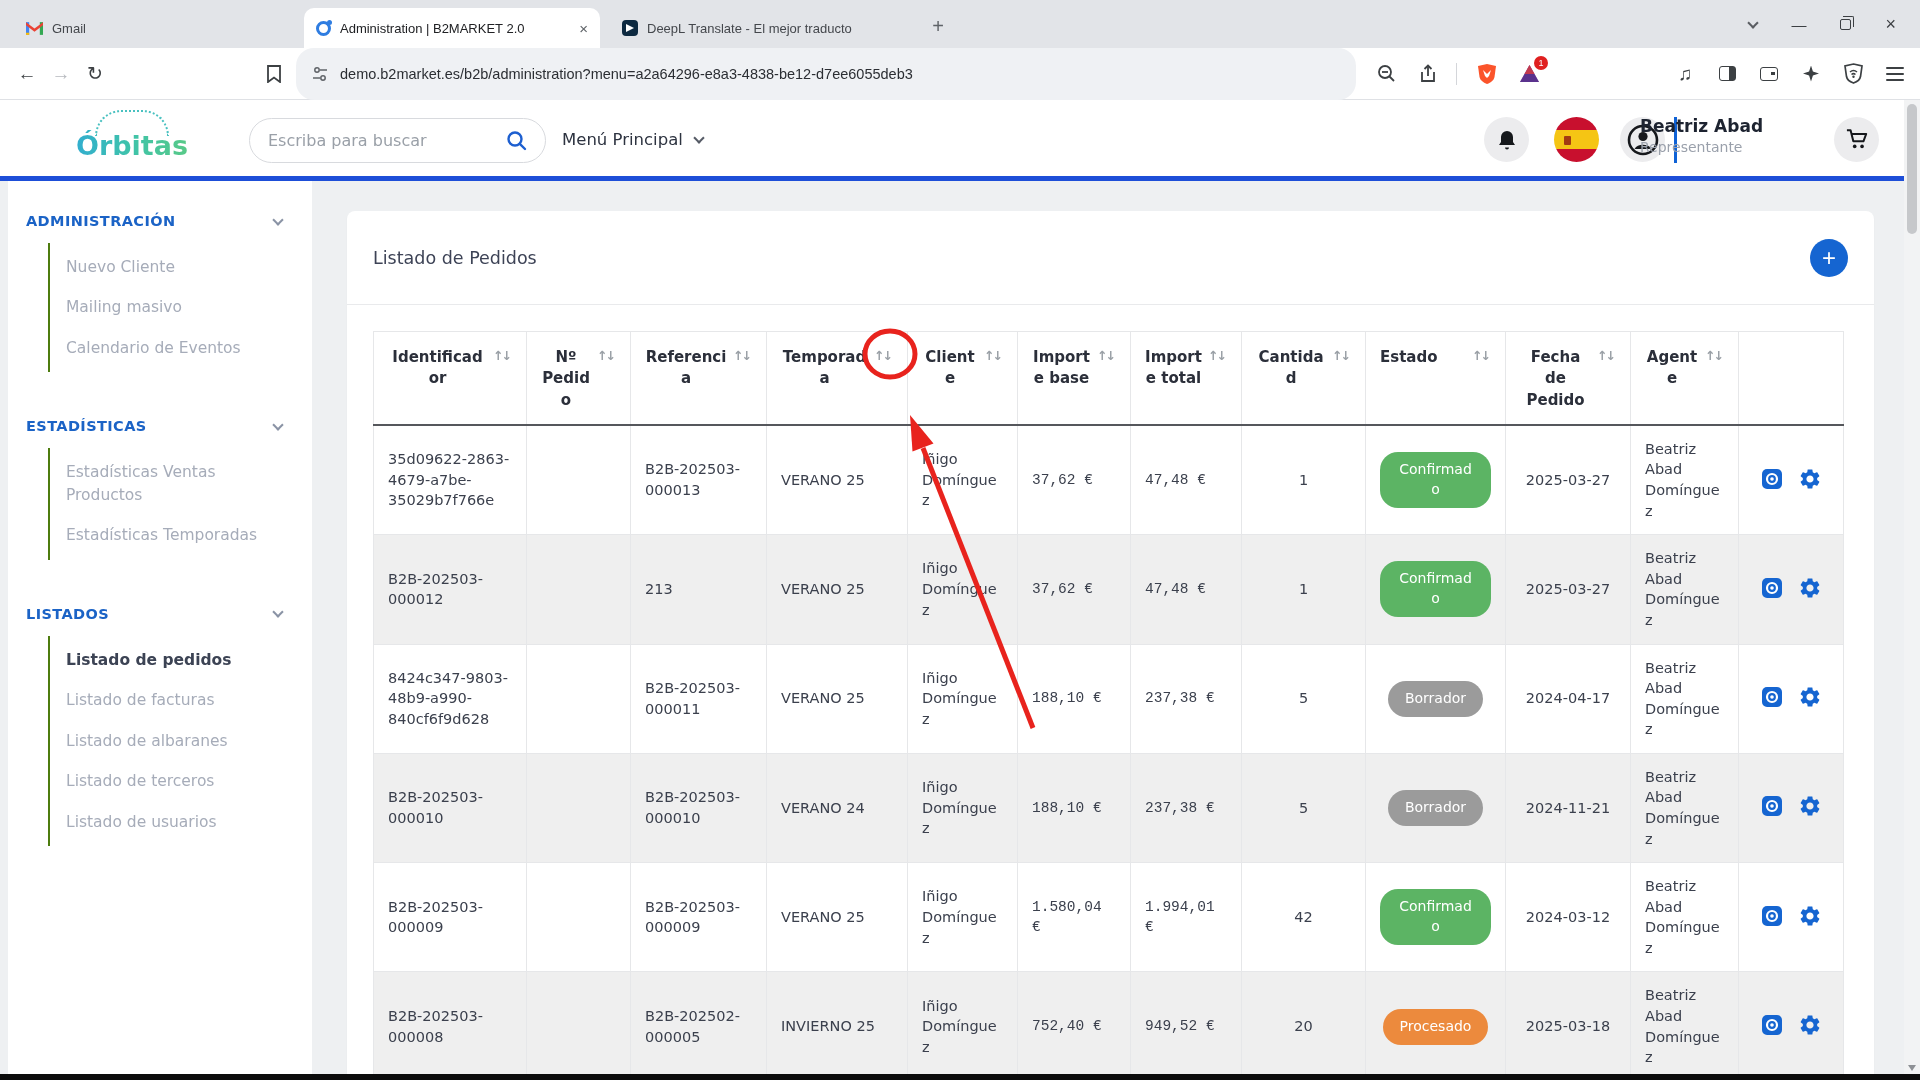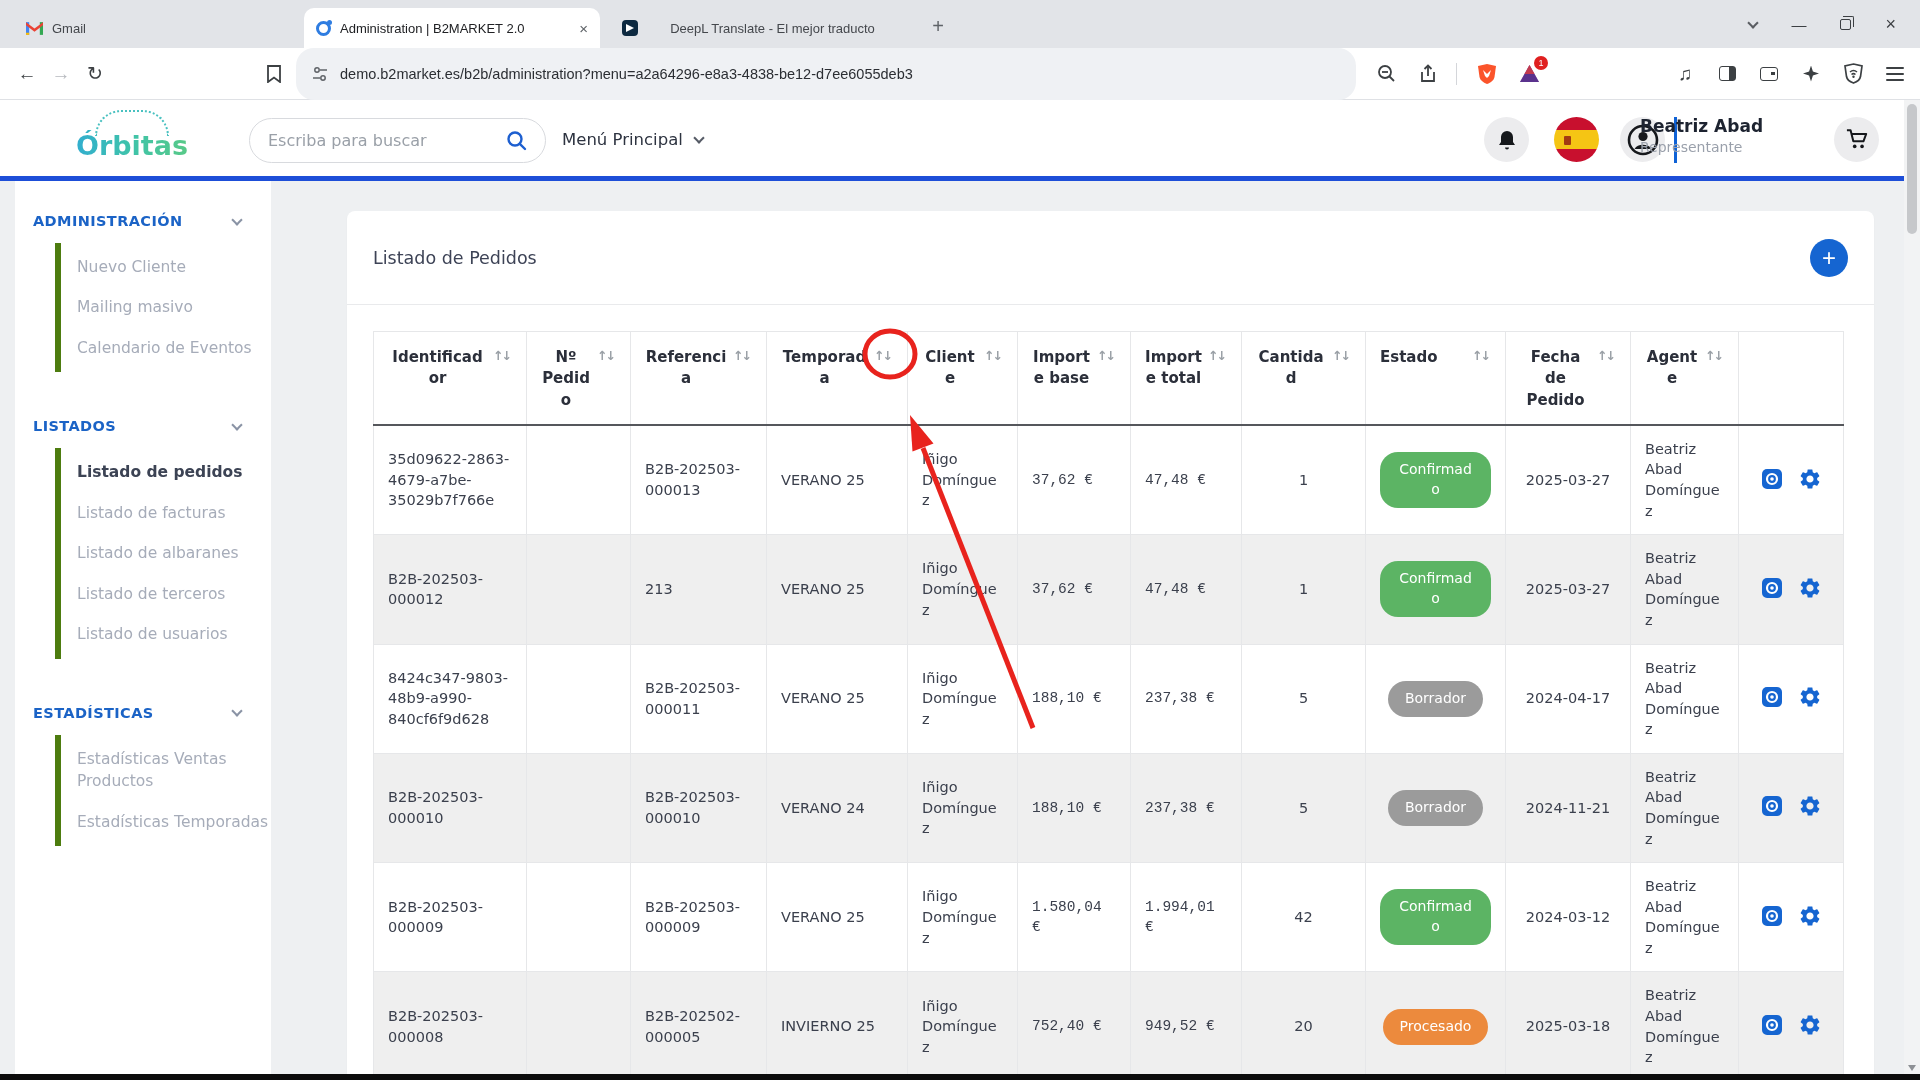--- a/index.html
+++ b/index.html
@@ -55,26 +55,26 @@
   #mainmenu { position:absolute; left:562px; top:30px; display:flex; align-items:center; gap:12px; font-size:16.5px; color:#2d3340; }
   .hdr-circle { position:absolute; top:17px; width:45px; height:45px; border-radius:50%; background:#ececee; display:flex; align-items:center; justify-content:center; overflow:hidden; }
   .flag { position:relative; background:linear-gradient(180deg,#c8102e 0% 28%,#f5c514 28% 72%,#c8102e 72% 100%); }
   .flag::after { content:""; position:absolute; left:10px; top:19px; width:7px; height:9px; background:#a33b12; border-radius:1px; }
   #user-divider { position:absolute; left:1674px; top:17px; width:3px; height:46px; background:#0f62d6; }
   #user-block { position:absolute; left:1640px; top:16px; width:130px; }
   #user-name { font-size:17px; font-weight:bold; color:#1d2330; white-space:nowrap; }
   #user-role { font-size:14px; color:#9aa0ab; margin-top:3px; }
 
   
-  #sidebar { position:absolute; left:15px; top:181px; width:256px; height:894px; background:#ffffff; padding-top:32px; }
+  #sidebar { position:absolute; left:8px; top:181px; width:304px; height:894px; background:#ffffff; padding-top:32px; }
   .sb-sec { margin-bottom:46px; }
   .sb-head { display:flex; align-items:center; justify-content:space-between; padding:0 30px 0 18px; cursor:pointer; }
   .sb-title { font-size:14.5px; font-weight:bold; letter-spacing:.4px; color:#1b63c6; }
   .sb-chev { border-color:#8a93a5; margin-top:-3px; }
-  .sb-list { margin:14px 0 0 40px; border-left:6px solid #4d7c0f; padding:4px 0; }
+  .sb-list { margin:14px 0 0 40px; border-left:2px solid #4d7c0f; padding:4px 0; }
   .sb-item { padding:9px 0 9px 16px; font-size:15.5px; color:#a6acb9; width:210px; line-height:1.45; cursor:pointer; }
   .sb-item.active { color:#3c4354; font-weight:bold; }
 
   
   #content { position:absolute; left:318px; top:181px; width:1586px; height:894px; background:#eef0f2; }
   #card { position:absolute; left:29px; top:30px; width:1527px; height:900px; background:#ffffff; border-radius:8px; box-shadow:0 1px 2px rgba(0,0,0,.04); }
   #card-head { height:94px; display:flex; align-items:center; justify-content:space-between; padding:0 26px; border-bottom:1px solid #e9eaec; }
   #card-title { font-size:17.5px; color:#3d4356; }
   #add-btn { width:38px; height:38px; border-radius:50%; background:#1565d1; color:#fff; font-size:24px; display:flex; align-items:center; justify-content:center; cursor:pointer; border:none; }
   #table-wrap { padding:26px; }
@@ -113,21 +113,21 @@
       <path d="M0 0 L8 6 L16 0 L16 3 L8 9 L0 3 Z" fill="#EA4335"></path>
       <path d="M0 10 h3 v2 h-3 z" fill="#FBBC04"></path>
     </svg>
     <span class="t-label">Gmail</span>
   </div>
   <div class="tab active">
     <span class="orbitas-fav"></span>
     <span class="t-label">Administration | B2MARKET 2.0</span>
     <span class="tab-close">×</span>
   </div>
-  <div class="tab inactive" style="margin-left:10px;text-align:center;">
+  <div class="tab inactive" style="margin-left:10px;">
     <span class="deepl-fav"></span>
     <span class="t-label">DeepL Translate - El mejor traducto</span>
   </div>
   <div class="newtab-btn">+</div>
   <div id="win-controls">
     <span class="chev" style="margin-top:-2px;"></span>
     <span class="win-glyph">—</span>
     <span class="restore-box"></span>
     <span class="win-glyph" style="font-size:18px;">×</span>
   </div>
@@ -257,39 +257,39 @@
         <span class="chev sb-chev"></span>
       </div>
       <div class="sb-list">
         <div class="sb-item">Nuevo Cliente</div>
         <div class="sb-item">Mailing masivo</div>
         <div class="sb-item">Calendario de Eventos</div>
       </div>
     </div>
     <div class="sb-sec">
       <div class="sb-head">
+        <span class="sb-title">ESTADÍSTICAS</span>
+        <span class="chev sb-chev"></span>
+      </div>
+      <div class="sb-list">
+        <div class="sb-item">Estadísticas Ventas Productos</div>
+        <div class="sb-item">Estadísticas Temporadas</div>
+      </div>
+    </div>
+    <div class="sb-sec">
+      <div class="sb-head">
         <span class="sb-title">LISTADOS</span>
         <span class="chev sb-chev"></span>
       </div>
       <div class="sb-list">
         <div class="sb-item active">Listado de pedidos</div>
         <div class="sb-item">Listado de facturas</div>
         <div class="sb-item">Listado de albaranes</div>
         <div class="sb-item">Listado de terceros</div>
         <div class="sb-item">Listado de usuarios</div>
-      </div>
-    </div>
-    <div class="sb-sec">
-      <div class="sb-head">
-        <span class="sb-title">ESTADÍSTICAS</span>
-        <span class="chev sb-chev"></span>
-      </div>
-      <div class="sb-list">
-        <div class="sb-item">Estadísticas Ventas Productos</div>
-        <div class="sb-item">Estadísticas Temporadas</div>
       </div>
     </div>
   </div>
 
 <div id="content">
   <div id="card">
     <div id="card-head">
       <div id="card-title">Listado de Pedidos</div>
       <button id="add-btn">+</button>
     </div>

